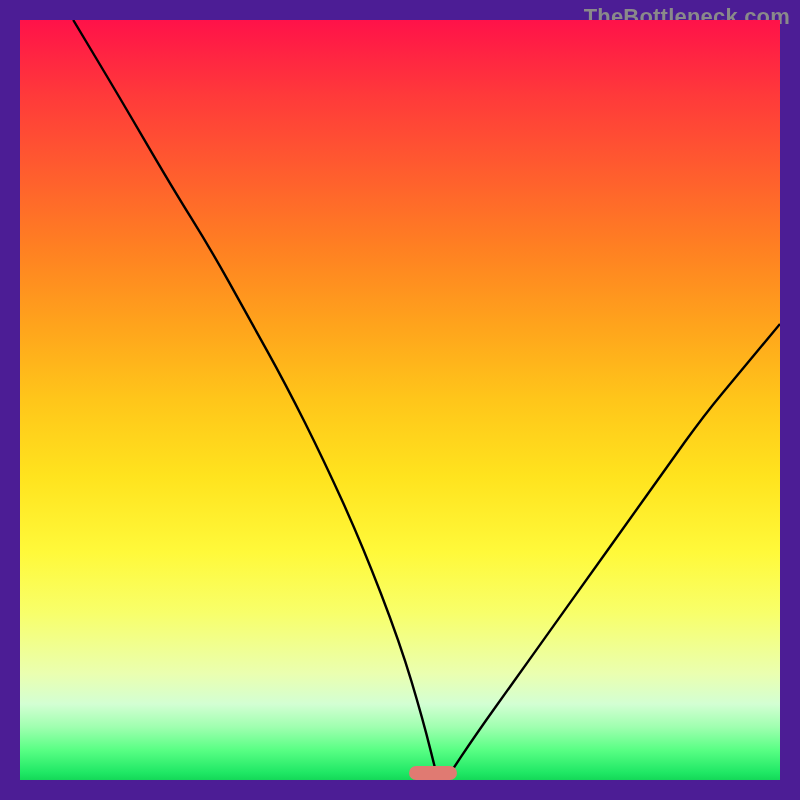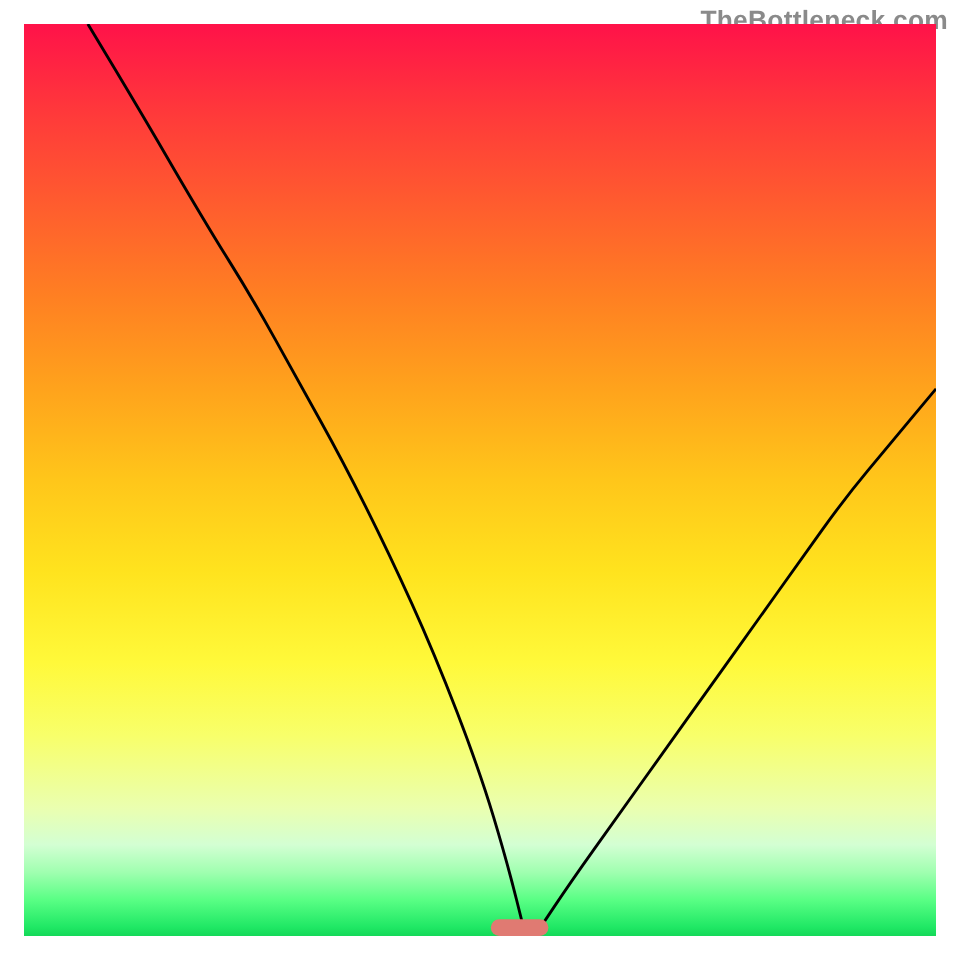--- a/index.html
+++ b/index.html
@@ -7,21 +7,21 @@
     padding: 0;
     width: 800px;
     height: 800px;
     background: #000;
     overflow: hidden;
   }
   .chart-container {
     position: relative;
     width: 800px;
     height: 800px;
-    background: #ffffff;
+    background: #4c1d95;
   }
   .plot-area {
     position: absolute;
     left: 20px;
     top: 20px;
     width: 760px;
     height: 760px;
     background: linear-gradient(to bottom,
       #ff1249 0%,
       #ff3a3a 10%,

